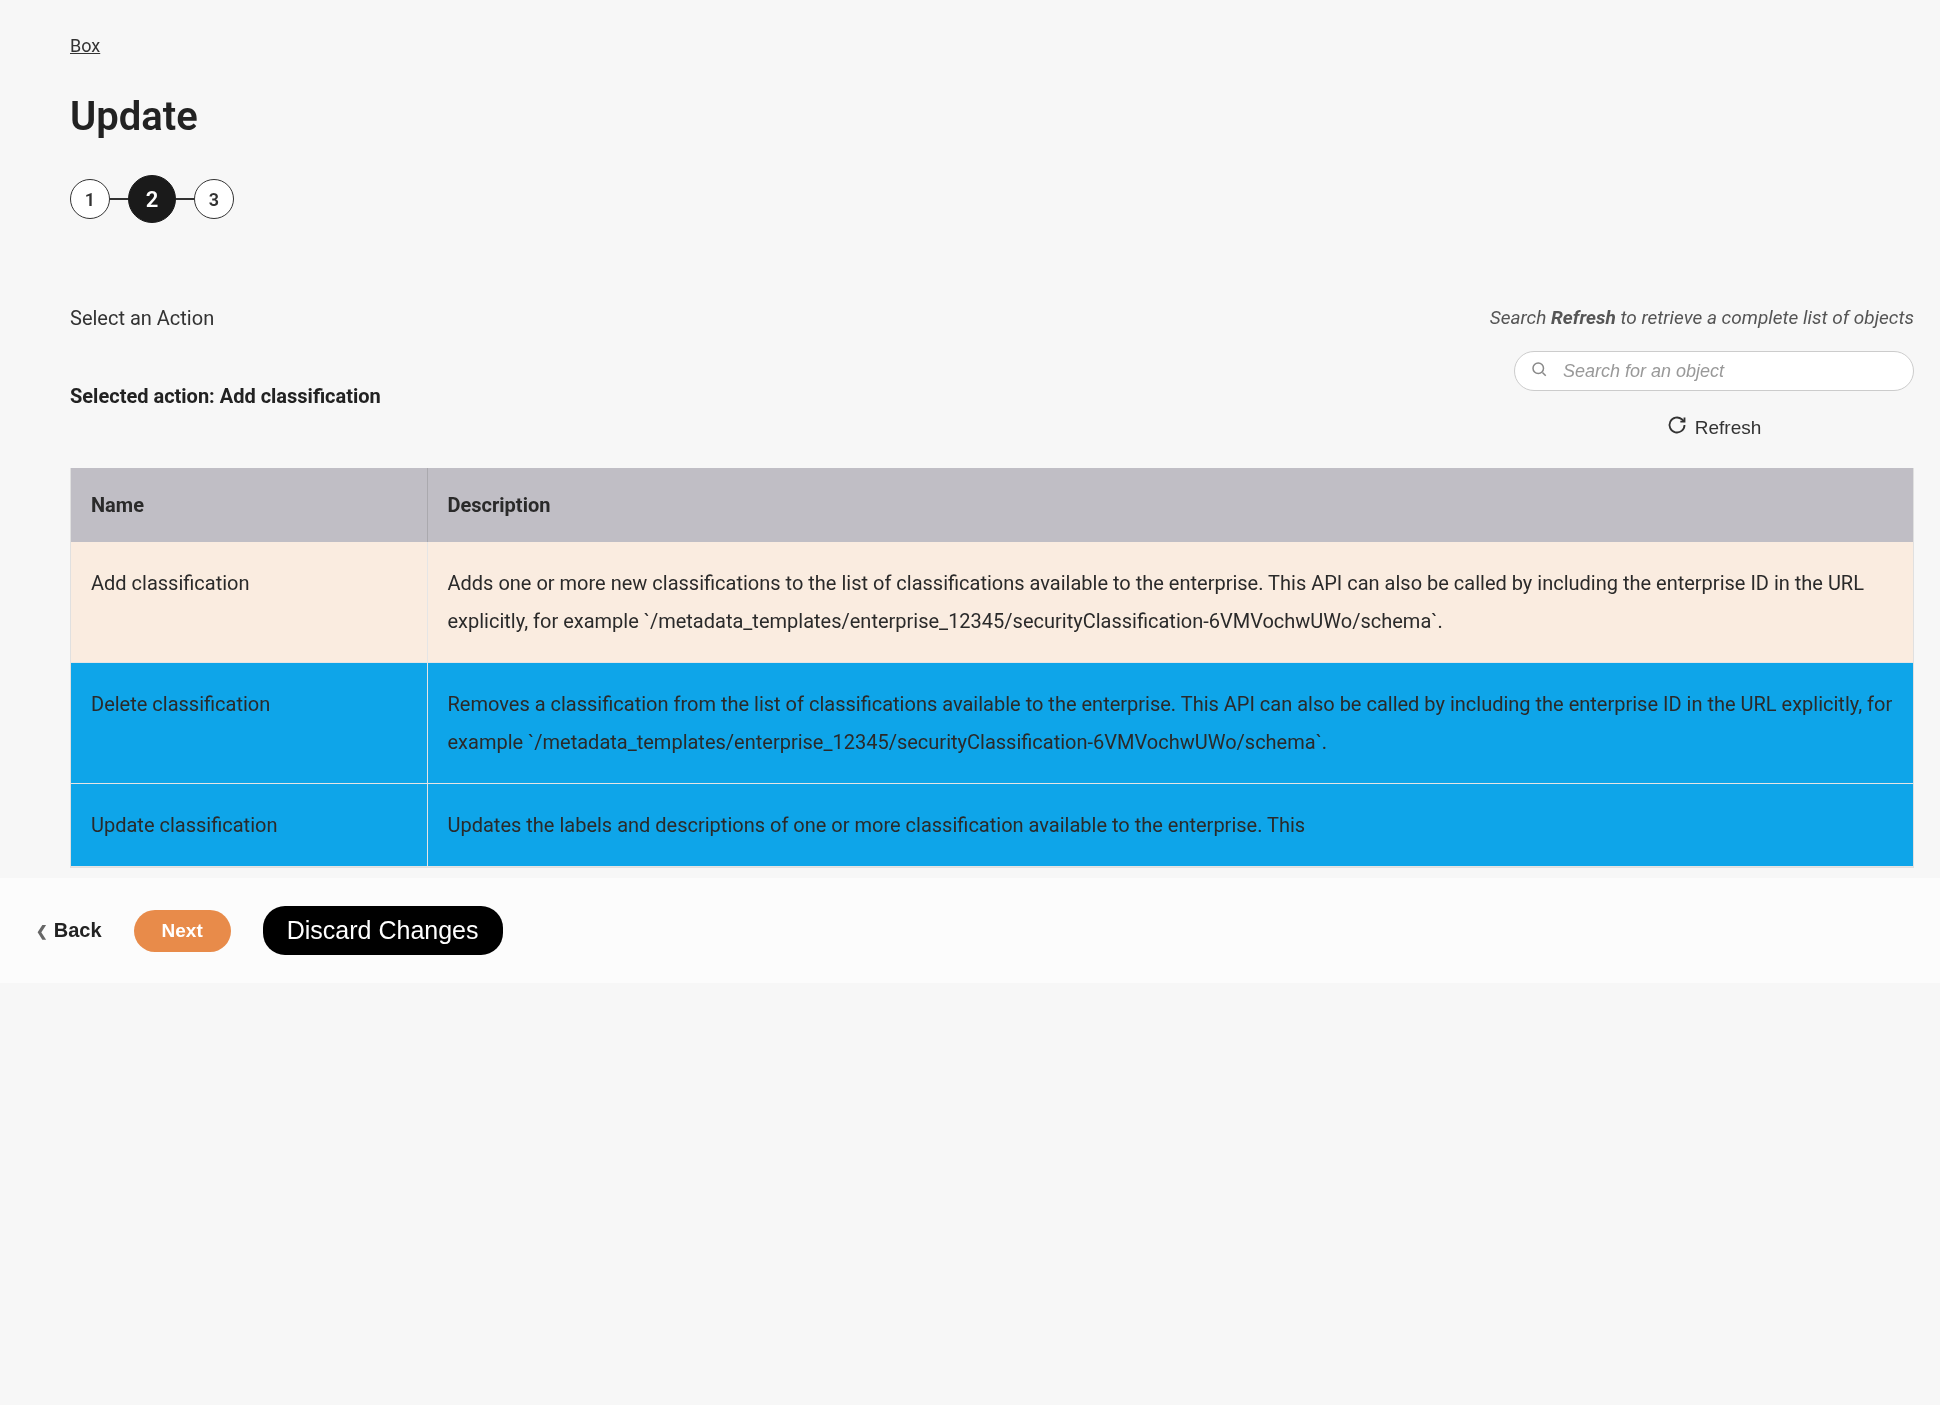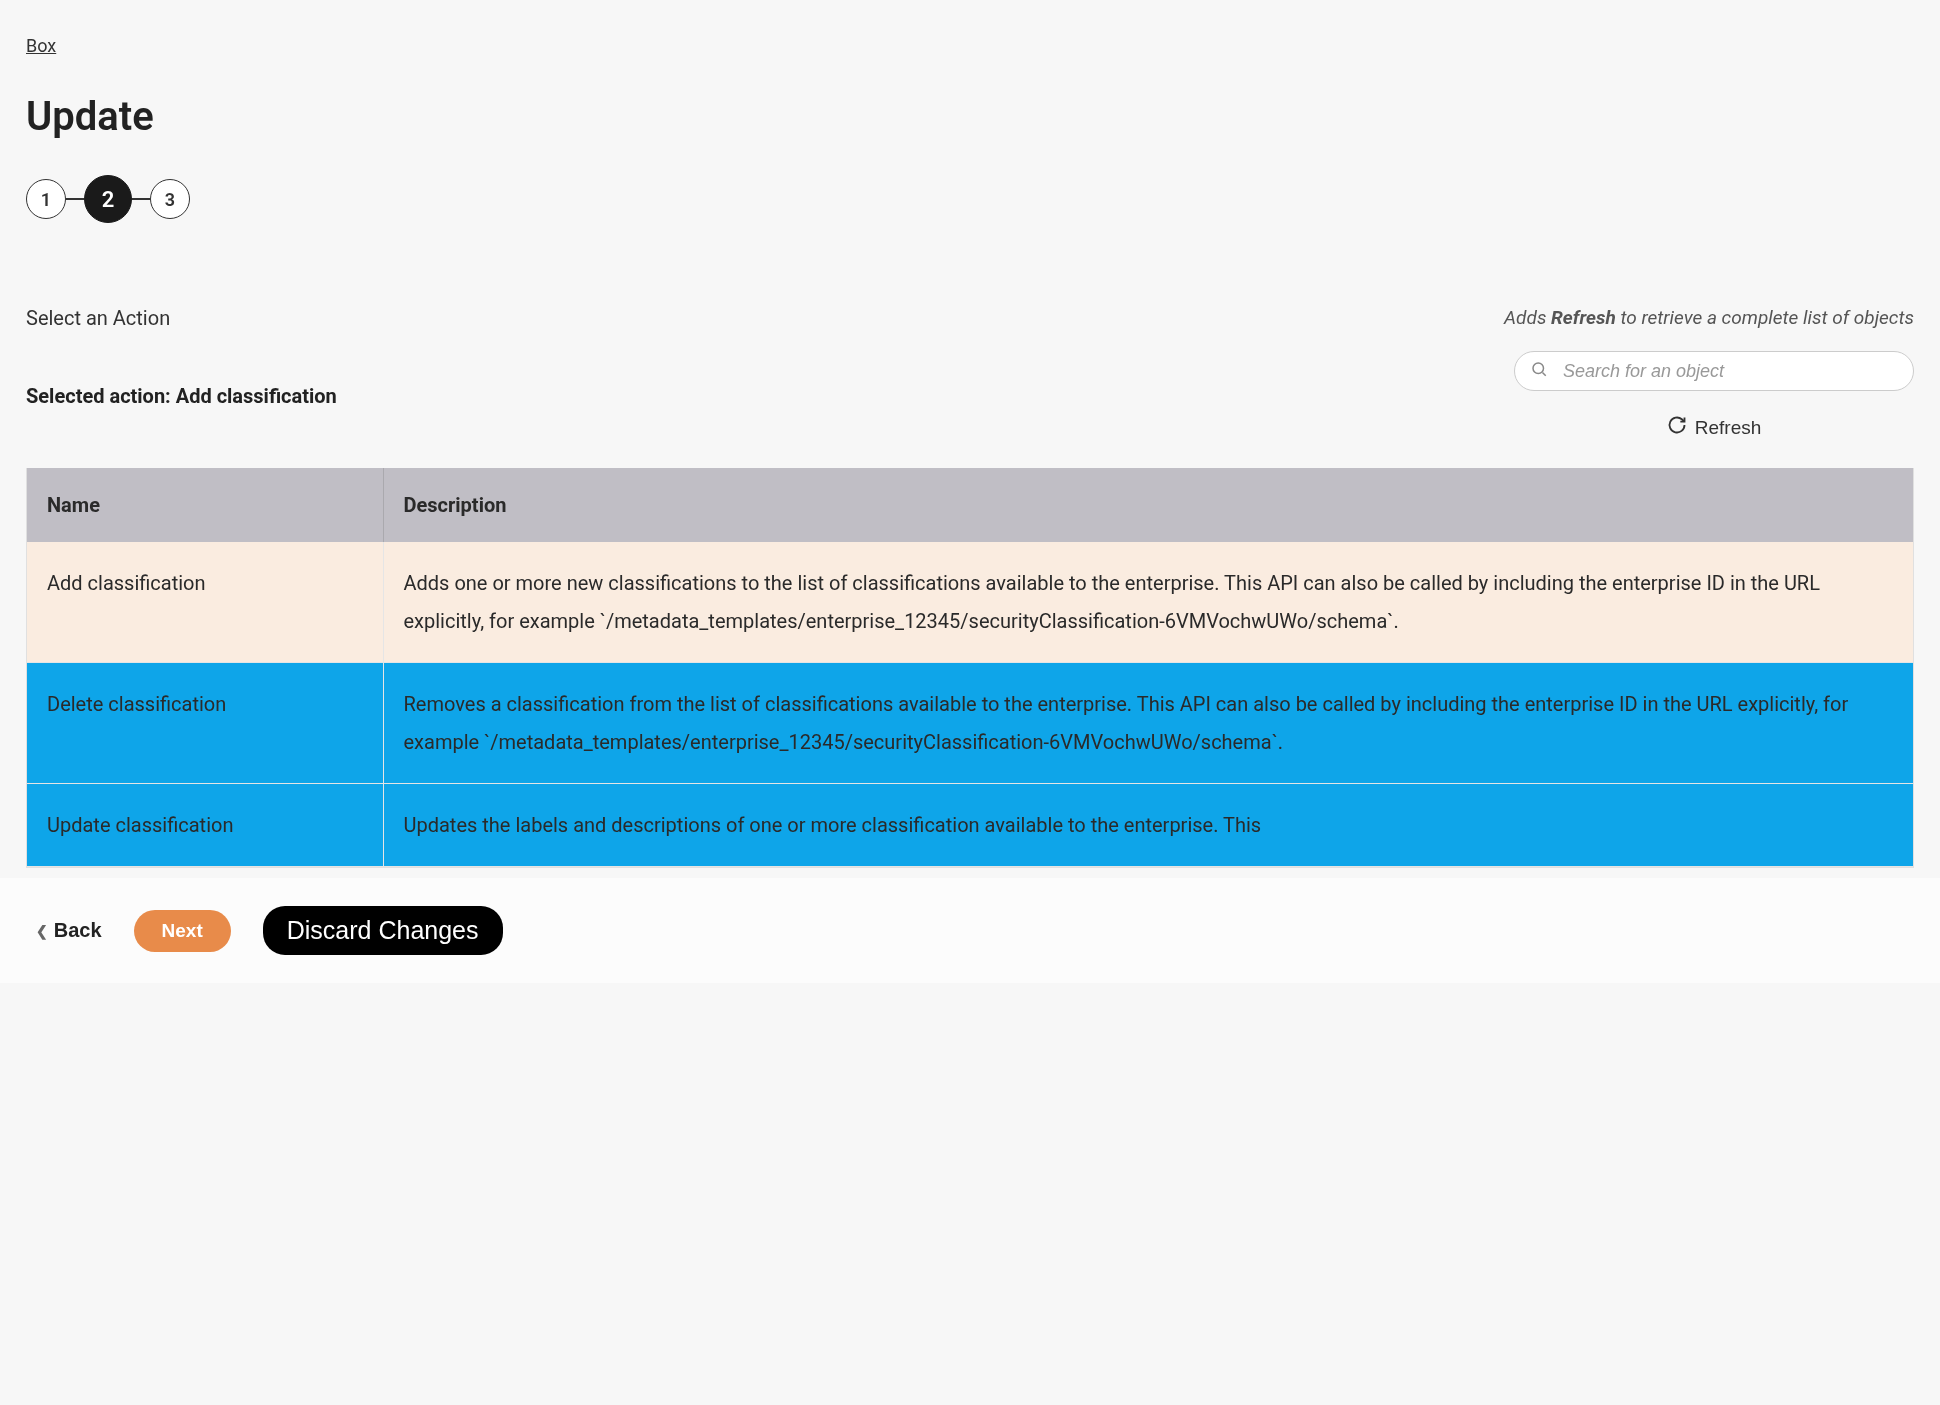--- a/index.html
+++ b/index.html
@@ -5,20 +5,21 @@
   * { box-sizing: border-box; margin: 0; padding: 0; }
   body {
     font-family: -apple-system, BlinkMacSystemFont, "Segoe UI", Roboto, "Helvetica Neue", Arial, sans-serif;
     background: #f7f7f7;
     color: #2a2a2a;
     font-size: 20px;
     line-height: 1.5;
   }
   .page {
     padding: 30px 26px 0 26px;
+    margin-left: 44px;
   }
   .breadcrumb {
     font-size: 18px;
     color: #333;
     text-decoration: underline;
     margin-bottom: 28px;
     display: inline-block;
   }
   .page-title {
     font-size: 40px;
@@ -214,21 +215,21 @@
     <div class="step">1</div>
     <div class="step-connector"></div>
     <div class="step active">2</div>
     <div class="step-connector"></div>
     <div class="step">3</div>
   </div>
 
   <div class="info-row">
     <div class="select-action-label">Select an Action</div>
     <div class="hint">
-      <span>Adds </span><b>Refresh</b><span> to retrieve a complete list of objects</span>
+      <span>Search </span><b>Refresh</b><span> to retrieve a complete list of objects</span>
     </div>
   </div>
 
 
   <div class="row-with-search">
     <div class="selected-line" style="margin-bottom:0">
       <span>Selected action: </span><span>Add classification</span>
     </div>
     <div class="search-refresh">
       <div class="search-wrap">

